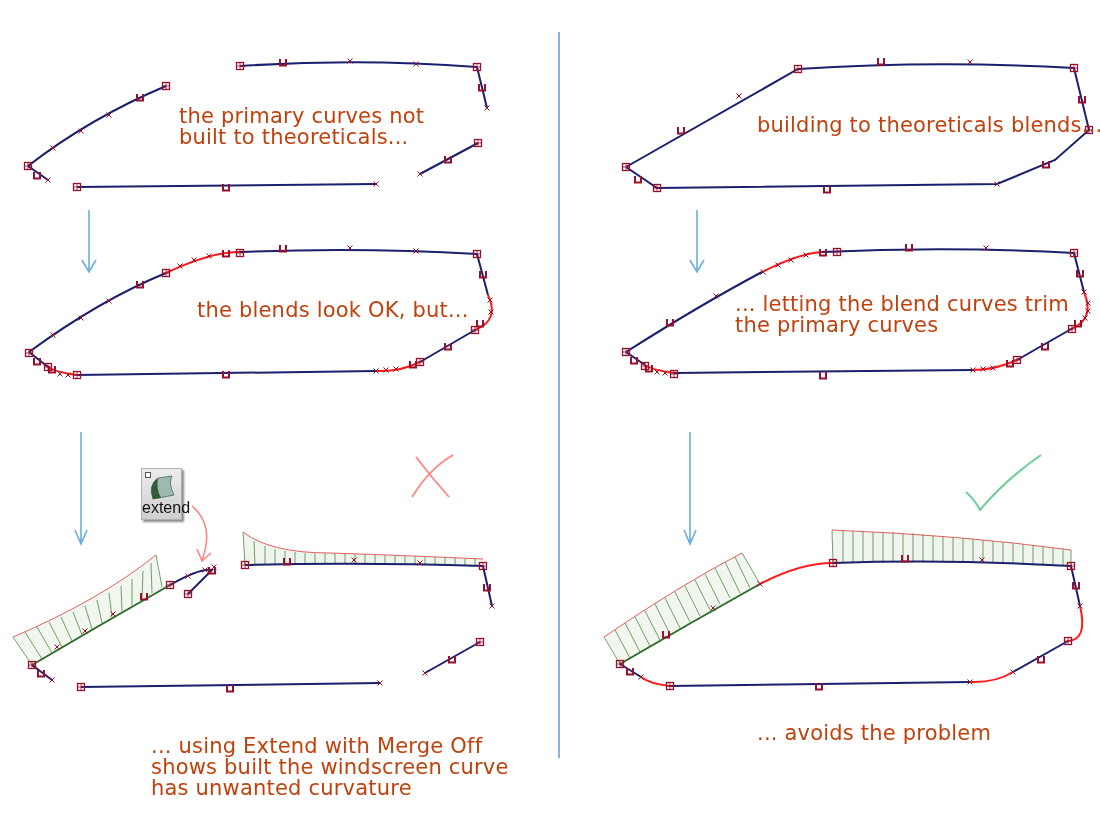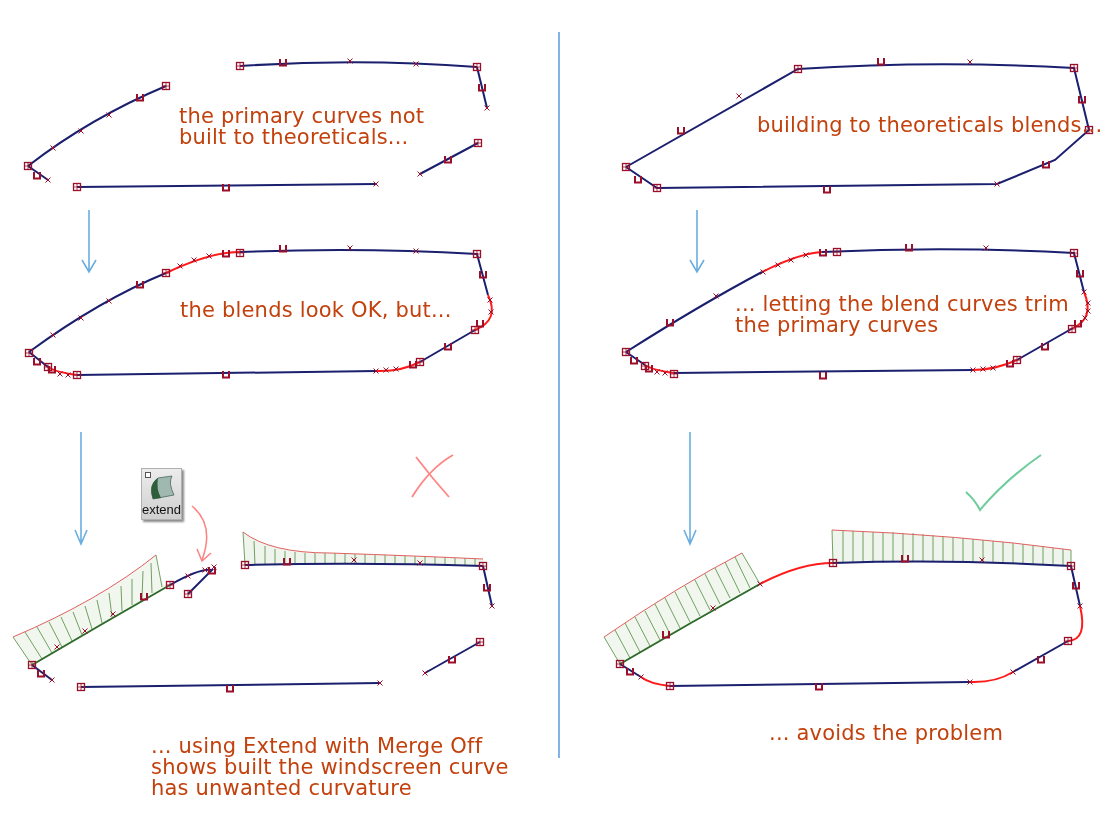--- a/index.html
+++ b/index.html
@@ -5,21 +5,21 @@
   html, body { margin:0; padding:0; background:#ffffff; }
   body { width:1100px; height:840px; position:relative; overflow:hidden;
          font-family: "DejaVu Sans", sans-serif; }
   svg.stage { position:absolute; left:0; top:0; }
   .caption { position:absolute; color:#c2410c; font-family:"DejaVu Sans", sans-serif;
              font-size:21px; line-height:21px; white-space:pre; letter-spacing:0.2px; }
   .extend-icon { position:absolute; left:141px; top:468px; width:39px; height:50px;
                  background:linear-gradient(#ececec,#cfcfcf); border:1px solid #b0b0b0;
                  box-shadow:2px 2px 2px #8a8a8a; }
   .extend-icon .lbl { position:absolute; left:0; right:0; bottom:2px; text-align:left;
-                      font-family:"Liberation Sans", sans-serif; font-size:13px; color:#111; }
+                      font-family:"Liberation Sans", sans-serif; font-size:16px; color:#111; }
   .extend-icon .tiny { position:absolute; left:3px; top:3px; width:4px; height:4px; border:1px solid #555; background:#fff; }
 </style>
 </head>
 <body>
 
 <svg class="stage" width="1100" height="840" viewBox="0 0 1100 840">
   <defs>
     <g id="cv">
       <rect x="-3.5" y="-3.5" width="7" height="7" fill="none" stroke="#9b0f2a" stroke-width="1.3"></rect>
       <line x1="-3.5" y1="0" x2="3.5" y2="0" stroke="#9b0f2a" stroke-width="0.8"></line>
@@ -389,19 +389,19 @@
   <svg width="39" height="34" style="position:absolute;left:0;top:2px">
     <path d="M11,28 Q6,14 16,7 L30,5 Q26,12 32,24 Z" fill="#9fb8b0" stroke="#4a6a5a" stroke-width="0.8"></path>
     <path d="M11,28 Q6,14 16,7 Q14,18 19,27 Z" fill="#2f5f3a"></path>
   </svg>
   <div class="lbl">extend</div>
 </div>
 
 <div class="caption" style="left:179px;top:106px;">the primary curves not
 built to theoreticals...</div>
 <div class="caption" style="left:757px;top:115px;">building to theoreticals blends...</div>
-<div class="caption" style="left:180px;top:300px;">the blends look OK, but...</div>
+<div class="caption" style="left:197px;top:300px;">the blends look OK, but...</div>
 <div class="caption" style="left:735px;top:294px;">... letting the blend curves trim
 the primary curves</div>
 <div class="caption" style="left:151px;top:736px;">... using Extend with Merge Off
 shows built the windscreen curve
 has unwanted curvature</div>
-<div class="caption" style="left:757px;top:723px;margin-left:12px;">... avoids the problem</div>
+<div class="caption" style="left:757px;top:723px;">... avoids the problem</div>
 
 </body></html>

